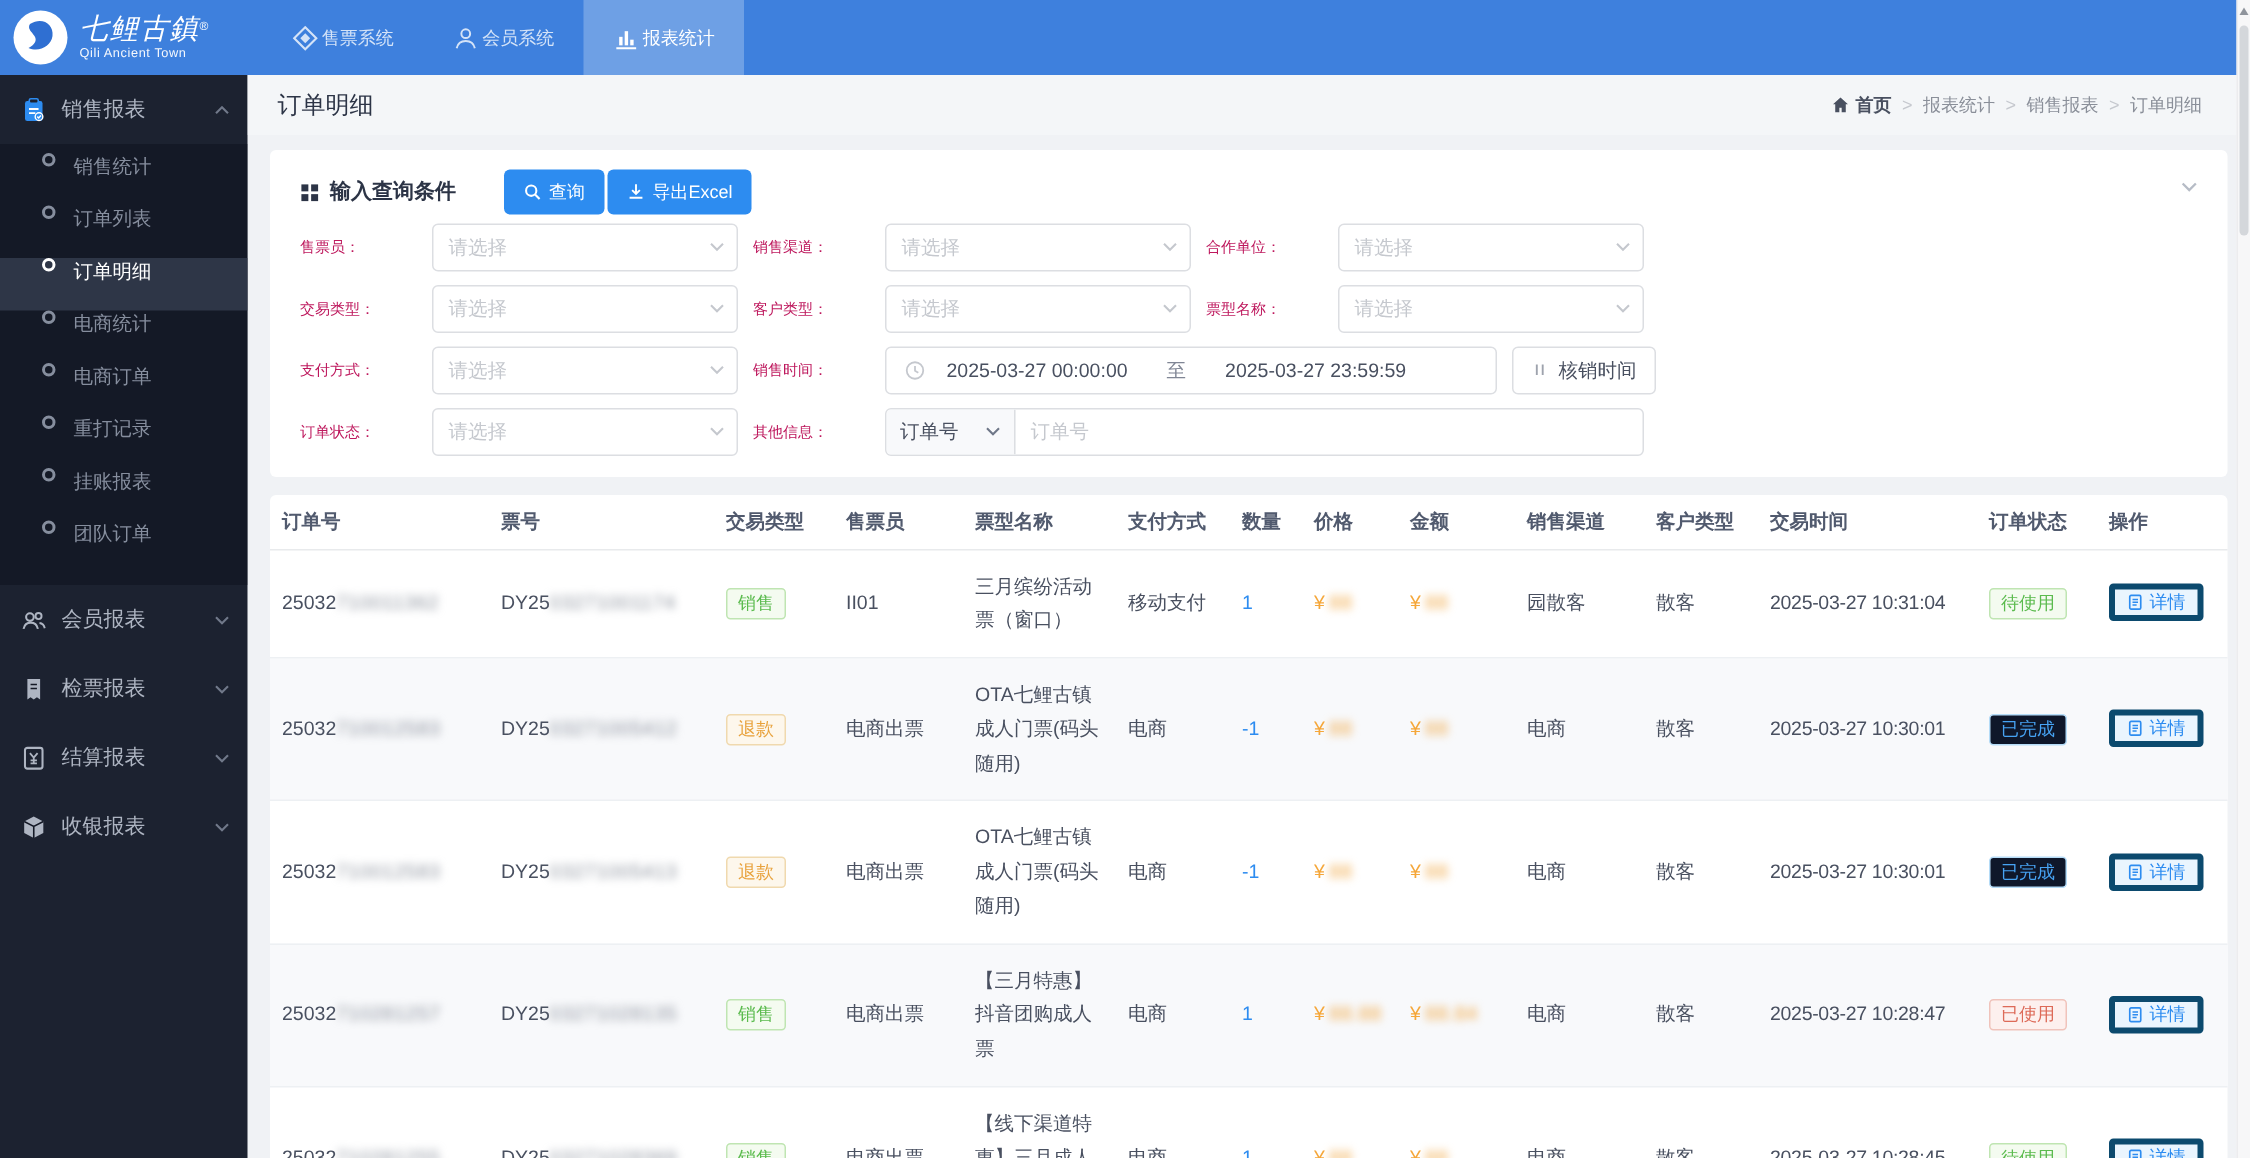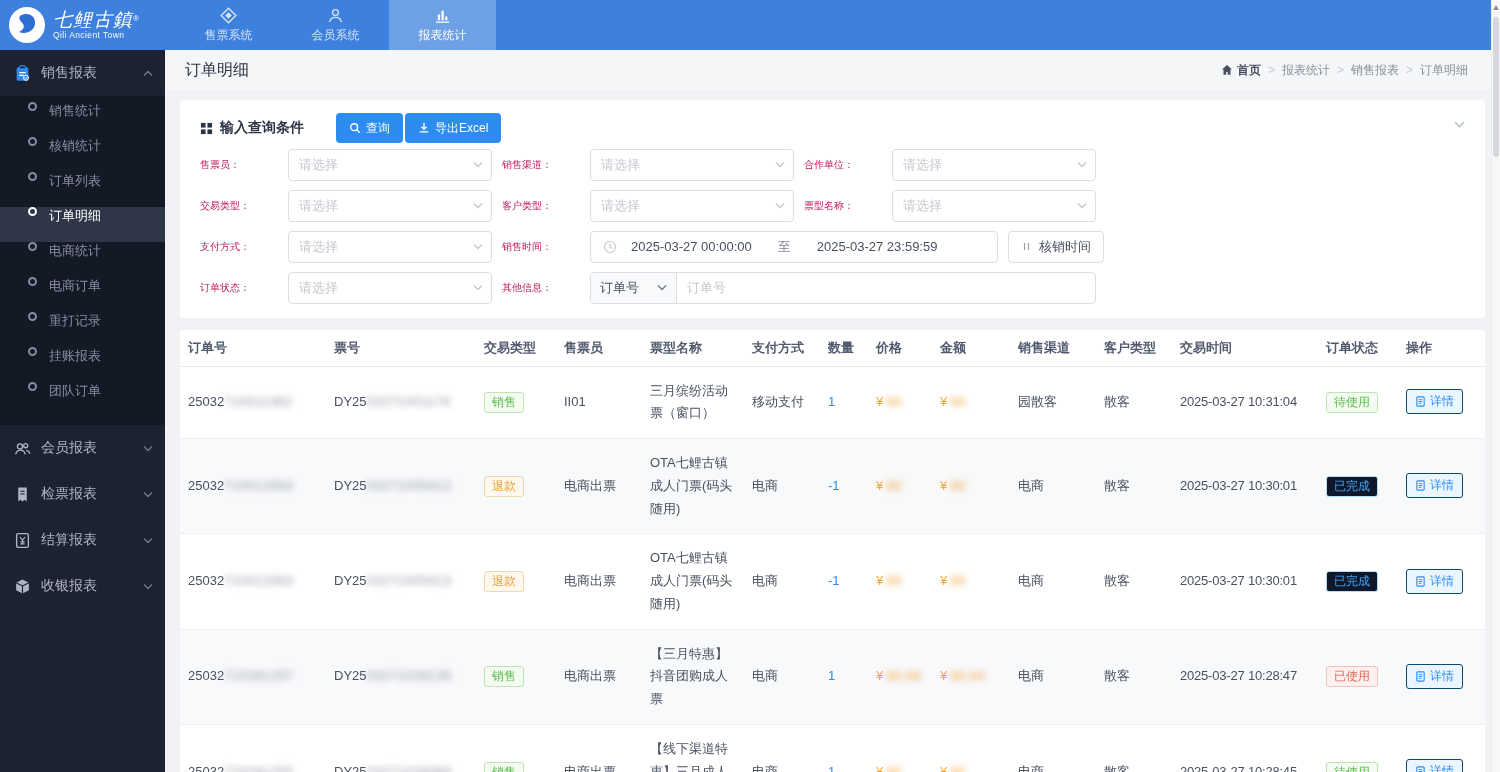--- a/index.html
+++ b/index.html
@@ -8,21 +8,21 @@
 
   
   .topbar{position:absolute;top:0;left:0;right:0;height:50px;background:#3e80dd;display:flex;color:#fff;z-index:5}
   .brand{width:175px;display:flex;align-items:center;padding-left:8px;gap:7px;cursor:pointer}
   .brand-logo{width:38px;height:38px;flex:none}
   .brand-text{line-height:1.1}
   .brand-name{font-size:19px;font-weight:400;font-style:italic;letter-spacing:1px;white-space:nowrap}
   .brand-reg{font-size:8px;vertical-align:super}
   .brand-sub{font-size:8.5px;letter-spacing:.4px;opacity:.95}
   .topnav{display:flex;height:50px}
-  .nav-item{width:107px;display:flex;flex-direction:column;align-items:center;justify-content:center;gap:3px;color:rgba(255,255,255,.78);cursor:pointer}
+  .nav-item{width:107px;display:flex;flex-direction:row;align-items:center;justify-content:center;gap:3px;color:rgba(255,255,255,.78);cursor:pointer}
   .nav-item svg{width:17px;height:17px;display:block}
   .nav-label{font-size:12px}
   .nav-item.active{background:rgba(255,255,255,.25);color:#fff}
   .topbar-right{margin-left:auto;display:flex;align-items:center;gap:10px;padding-right:20px}
   .user-name{font-size:14px;cursor:pointer}
   .avatar{width:32px;height:32px;border-radius:50%;background:#cfe0f8;display:flex;align-items:center;justify-content:center;cursor:pointer;overflow:hidden}
   .avatar svg{width:26px;height:26px;margin-top:4px}
 
   
   .sidebar{position:absolute;top:50px;left:0;bottom:0;width:165px;background:#1c2230;overflow:hidden}
@@ -87,21 +87,21 @@
   .m-gray{color:#8d939e}
   .m-orange{color:#f0a43c}
   .tag{display:inline-block;height:21px;line-height:19px;padding:0 7px;border-radius:3px;font-size:12px;border:1px solid;white-space:nowrap}
   .tag-green{color:#5bbb4e;background:#f4fbf0;border-color:#bfe5b2}
   .tag-orange{color:#e8a23c;background:#fdf7ec;border-color:#f0d9ae}
   .tag-blue{color:#47a3f3;background:#0f172a;border-color:#b5dcf8}
   .tag-red{color:#dd6a58;background:#fdf0ee;border-color:#f0c3bb}
   .qty{color:#2d8cf0}
   .yen{color:#f5a73a;margin-right:3px}
   .cell-time{white-space:nowrap;letter-spacing:-.2px}
-  .btn-detail{height:25px;border:1px solid #0c4a6e;background:#eaf5fe;color:#2d8cf0;border-radius:3px;font-size:12px;display:inline-flex;align-items:center;gap:4px;padding:0 8px;cursor:pointer;white-space:nowrap}
+  .btn-detail{height:25px;border:4px solid #0c4a6e;background:#eaf5fe;color:#2d8cf0;border-radius:3px;font-size:12px;display:inline-flex;align-items:center;gap:4px;padding:0 8px;cursor:pointer;white-space:nowrap}
   .btn-detail svg{width:11px;height:11px}
 
   
   .scrollbar{position:absolute;right:0;top:0;width:9px;height:772px;background:#f7f7f8;border-left:1px solid #ececee;z-index:50}
   .sb-arrow{height:15px;display:flex;align-items:center;justify-content:center;cursor:pointer}
   .sb-arrow i{width:0;height:0;border-left:3px solid transparent;border-right:3px solid transparent;border-bottom:5px solid #8f949c}
   .sb-thumb{position:absolute;top:17px;left:1px;width:6px;height:140px;border-radius:3px;background:#d4d7db;cursor:pointer}
 </style>
 </head>
 <body>
@@ -168,24 +168,20 @@
           <span class="chev">
             <svg viewBox="0 0 10 6" style="display: block;">
               <path d="M1 5l4-4 4 4" fill="none" stroke="currentColor" stroke-width="1.4"></path>
             </svg>
           </span>
         </div>
         <div class="submenu">
           <div class="sub-item">
             <span class="bullet"></span>
             <span class="sub-label">销售统计</span>
-          </div>
-          <div class="sub-item">
-            <span class="bullet"></span>
-            <span class="sub-label">核销统计</span>
           </div>
           <div class="sub-item">
             <span class="bullet"></span>
             <span class="sub-label">订单列表</span>
           </div>
           <div class="sub-item active">
             <span class="bullet"></span>
             <span class="sub-label">订单明细</span>
           </div>
           <div class="sub-item">

